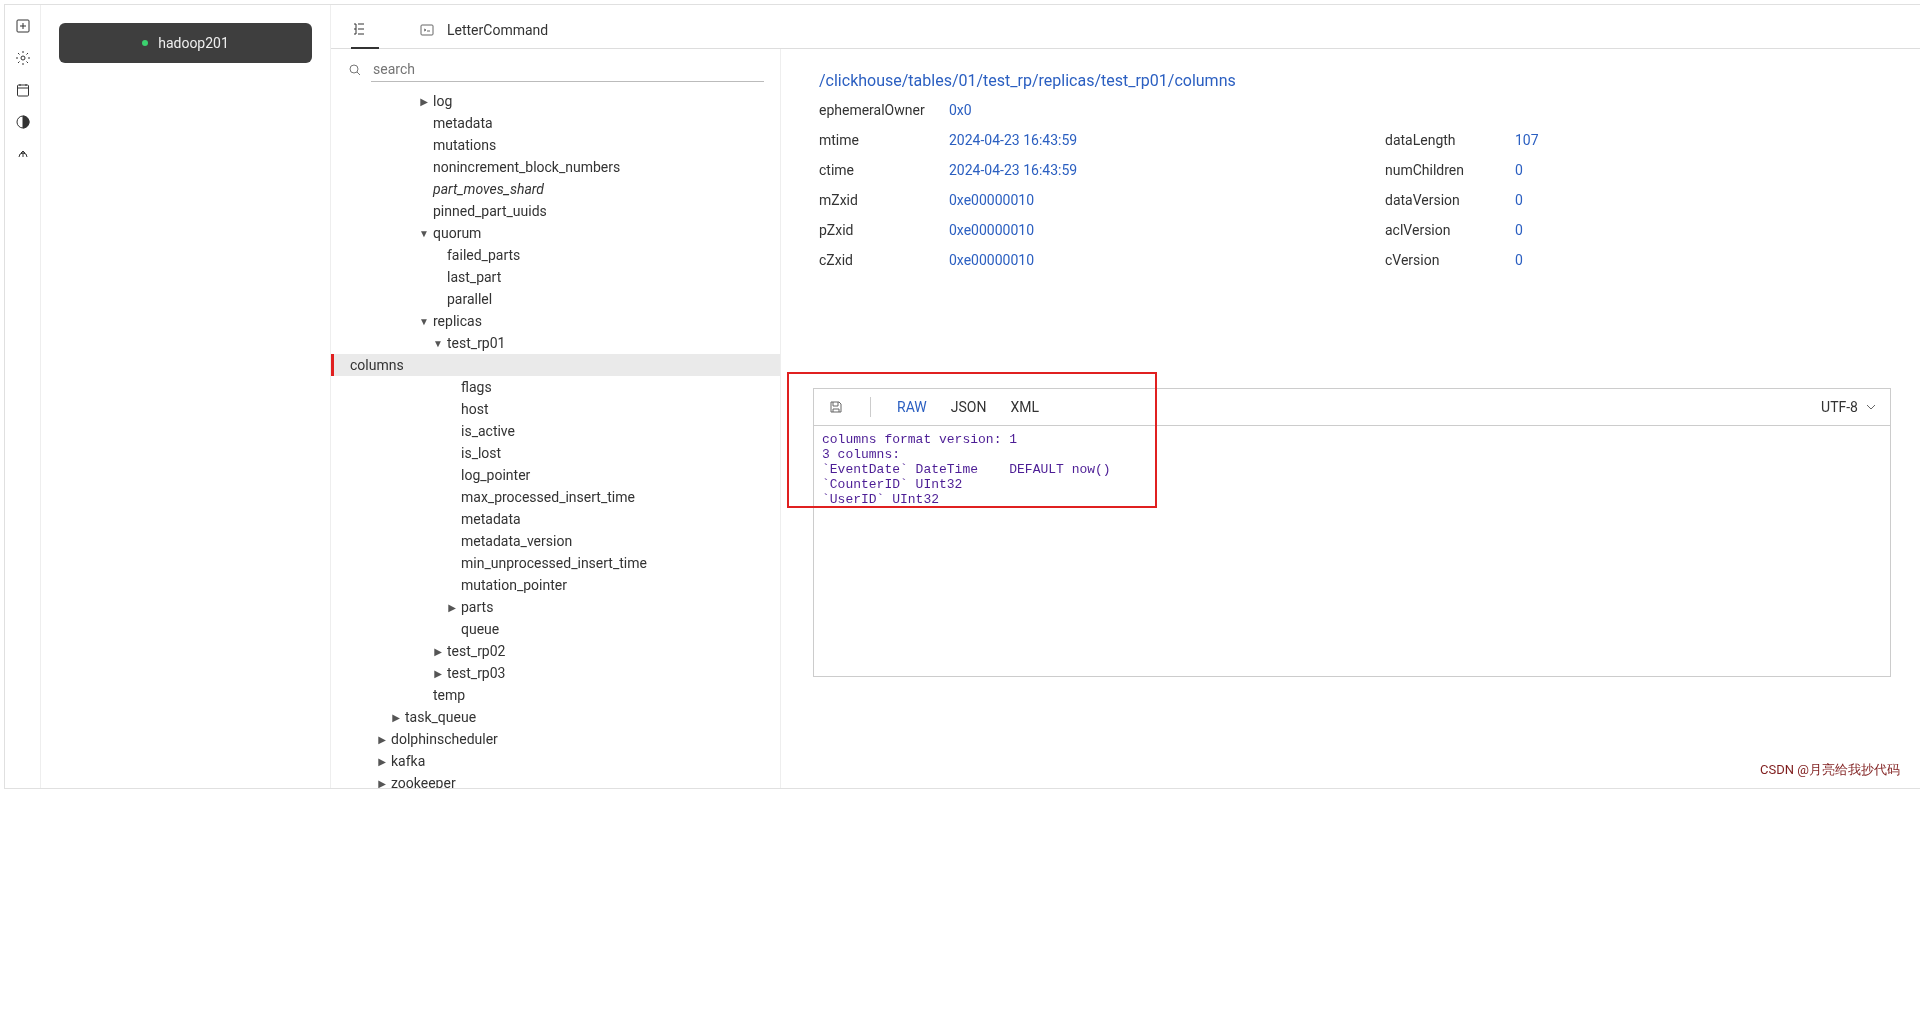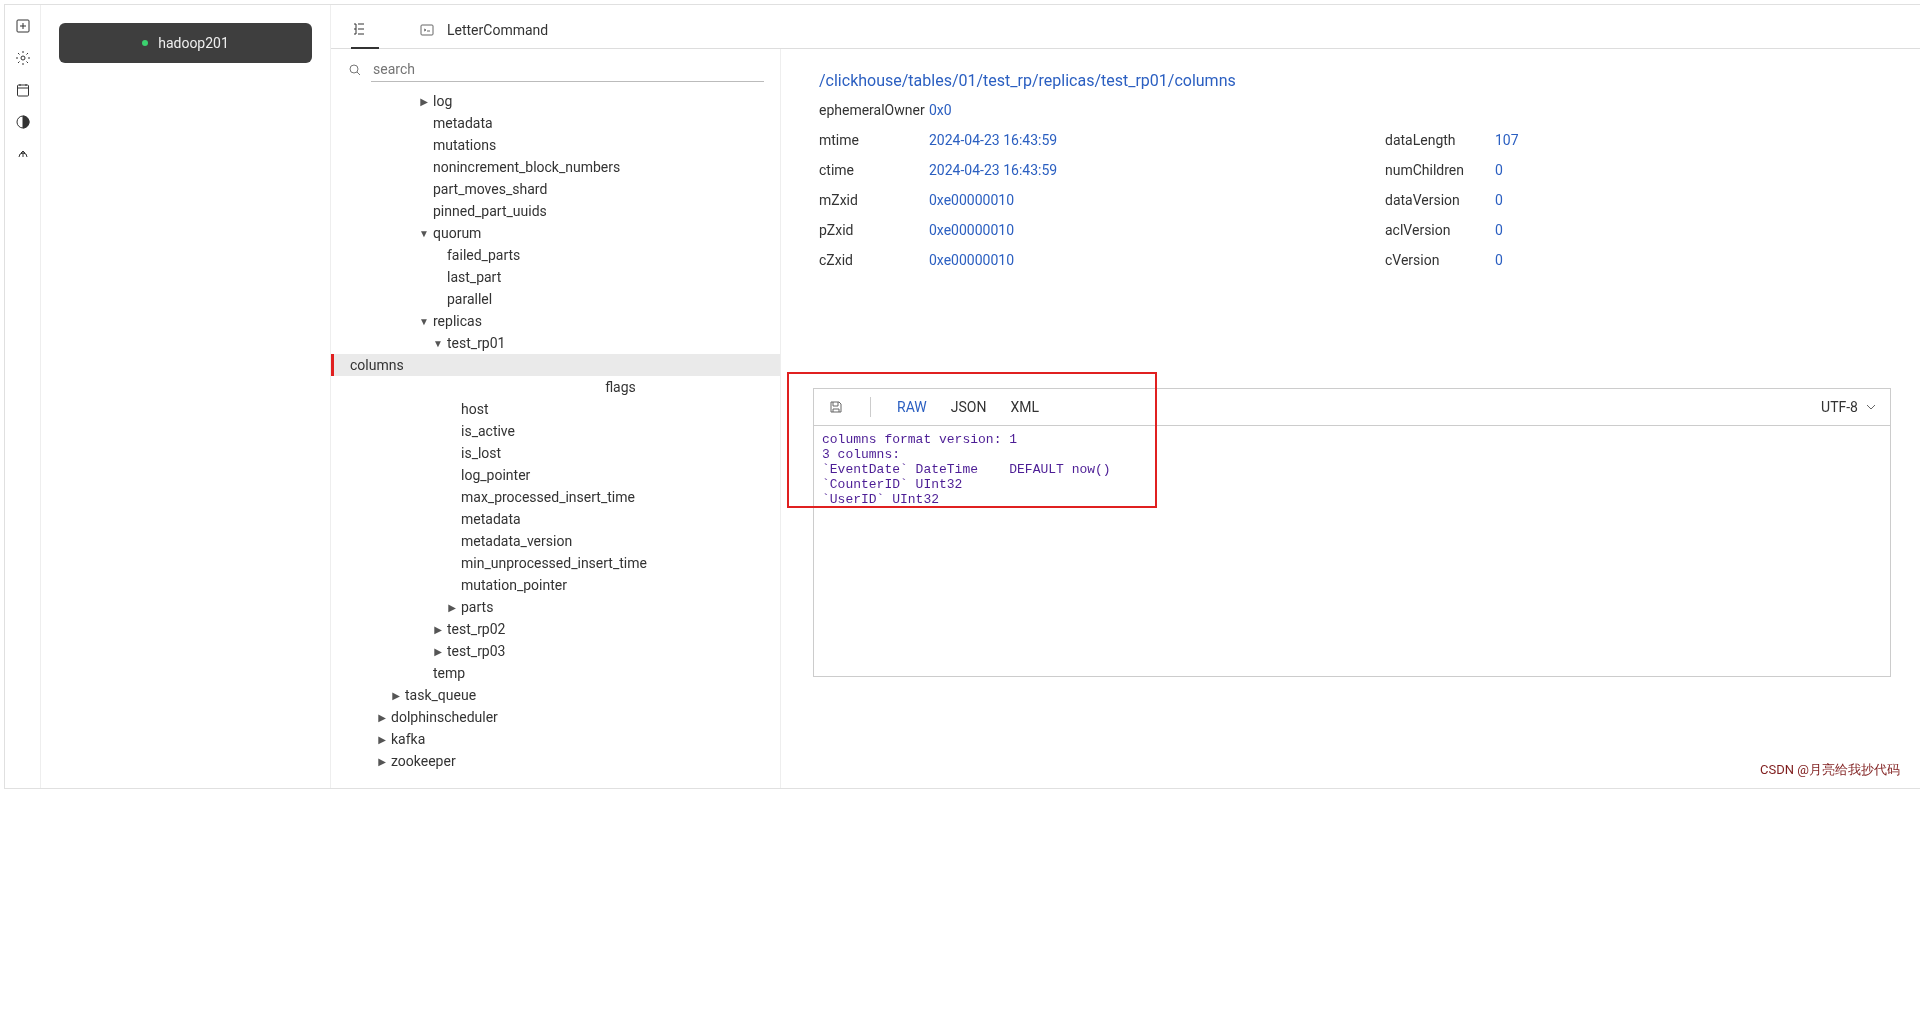--- a/index.html
+++ b/index.html
@@ -21,21 +21,21 @@
   .search-row svg{color:#777}
   .search-input{flex:1;border:none;border-bottom:1px solid #bbb;outline:none;padding:4px 2px;font-size:14px;color:#555}
   .tree{flex:1;overflow:auto;padding:4px 0 12px 0}
   .tn{display:flex;align-items:center;height:22px;cursor:pointer}
   .tn .tw{width:14px;display:inline-flex;justify-content:center;color:#555;font-size:10px}
   .tn .lbl{padding-left:2px;color:#333}
   .tn.sel{background:#eaeaea;border-left:3px solid #e02020}
   .detail{flex:1;padding:16px 32px;display:flex;flex-direction:column}
   .path{color:#2b5fc1;font-size:16px;margin:6px 0 12px 6px}
   .meta{display:grid;grid-template-columns:1fr 1fr;column-gap:60px;row-gap:14px;margin-left:6px}
-  .kv{display:flex;}
+  .kv{display:flex;gap:20px}
   .kv .k{color:#333;min-width:110px}
   .kv .v{color:#2b5fc1}
   .editor-wrap{margin-top:120px;position:relative}
   .highlight-box{position:absolute;left:-26px;top:-16px;width:370px;height:136px;border:2px solid #e02020;pointer-events:none}
   .editor-bar{display:flex;align-items:center;gap:24px;border:1px solid #ccc;border-bottom:none;padding:8px 14px}
   .editor-bar .sep{width:1px;height:20px;background:#ccc;margin:0 2px}
   .fmt{cursor:pointer;color:#333}
   .fmt.active{color:#2b5fc1}
   .enc{margin-left:auto;display:flex;align-items:center;gap:8px;cursor:pointer}
   .editor{border:1px solid #ccc;min-height:252px;padding:6px 8px;font-family:Liberation Mono, monospace;font-size:13px;white-space:pre;color:#4c1d95}
@@ -121,21 +121,21 @@
               <span class="lbl">metadata</span>
             </div>
             <div class="tn" style="padding-left: 86px;">
               <span class="tw"></span>
               <span class="lbl">mutations</span>
             </div>
             <div class="tn" style="padding-left: 86px;">
               <span class="tw"></span>
               <span class="lbl">nonincrement_block_numbers</span>
             </div>
-            <div class="tn" style="padding-left: 86px;">
+            <div class="tn" style="padding-left: 86px; font-style: italic;">
               <span class="tw"></span>
               <span class="lbl">part_moves_shard</span>
             </div>
             <div class="tn" style="padding-left: 86px;">
               <span class="tw"></span>
               <span class="lbl">pinned_part_uuids</span>
             </div>
             <div class="tn" style="padding-left: 86px;">
               <span class="tw">▼</span>
               <span class="lbl">quorum</span>
@@ -157,21 +157,21 @@
               <span class="lbl">replicas</span>
             </div>
             <div class="tn" style="padding-left: 100px;">
               <span class="tw">▼</span>
               <span class="lbl">test_rp01</span>
             </div>
             <div class="tn sel" style="">
               <span class="tw"></span>
               <span class="lbl">columns</span>
             </div>
-            <div class="tn" style="padding-left: 114px; justify-content: center;">
+            <div class="tn" style="padding-left: 114px;">
               <span class="tw"></span>
               <span class="lbl">flags</span>
             </div>
             <div class="tn" style="padding-left: 114px;">
               <span class="tw"></span>
               <span class="lbl">host</span>
             </div>
             <div class="tn" style="padding-left: 114px;">
               <span class="tw"></span>
               <span class="lbl">is_active</span>
@@ -200,20 +200,24 @@
               <span class="tw"></span>
               <span class="lbl">min_unprocessed_insert_time</span>
             </div>
             <div class="tn" style="padding-left: 114px;">
               <span class="tw"></span>
               <span class="lbl">mutation_pointer</span>
             </div>
             <div class="tn" style="padding-left: 114px;">
               <span class="tw">▶</span>
               <span class="lbl">parts</span>
+            </div>
+            <div class="tn" style="padding-left: 114px;">
+              <span class="tw"></span>
+              <span class="lbl">queue</span>
             </div>
             <div class="tn" style="padding-left: 100px;">
               <span class="tw">▶</span>
               <span class="lbl">test_rp02</span>
             </div>
             <div class="tn" style="padding-left: 100px;">
               <span class="tw">▶</span>
               <span class="lbl">test_rp03</span>
             </div>
             <div class="tn" style="padding-left: 86px;">

